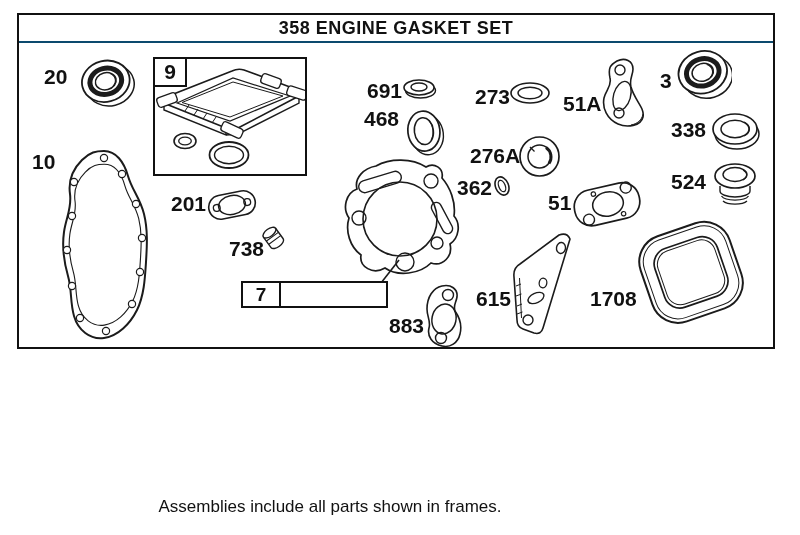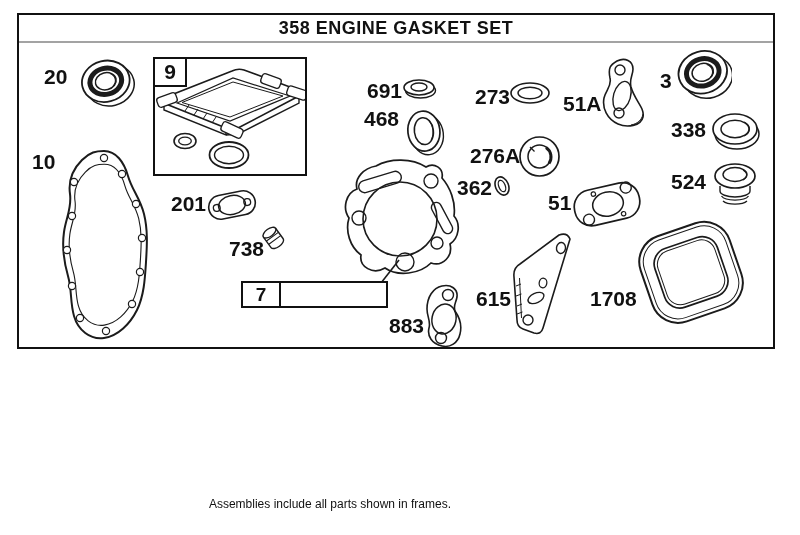--- a/index.html
+++ b/index.html
@@ -2,21 +2,21 @@
 <html><head>
 <meta charset="utf-8">
 <style>
   html,body{margin:0;padding:0;background:#fff;}
   #stage{position:relative;width:800px;height:535px;background:#fff;overflow:hidden;
          font-family:"Liberation Sans",sans-serif;color:#111;}
   
   .main-box{position:absolute;left:17px;top:13px;width:758px;height:336px;
             border:2px solid #111;box-sizing:border-box;background:#fff;}
   .title-bar{position:absolute;left:0;top:0;width:100%;height:28px;
-             border-bottom:2px solid #a3a3a3;box-sizing:border-box;
+             border-bottom:2px solid #0c4a6e;box-sizing:border-box;
              display:flex;align-items:center;justify-content:center;
              font-weight:bold;font-size:18px;letter-spacing:.5px;}
   
   .plabel{position:absolute;font-weight:bold;font-size:21px;line-height:1;white-space:nowrap;}
   .psvg{position:absolute;}
   
   .frame9{position:absolute;left:153px;top:57px;width:154px;height:119px;
           border:2px solid #111;box-sizing:border-box;background:#fff;}
   .frame9-num{position:absolute;left:-2px;top:-2px;width:34px;height:30px;
               border:2px solid #111;box-sizing:border-box;background:#fff;
@@ -24,21 +24,21 @@
               font-weight:bold;font-size:21px;}
   .frame7{position:absolute;left:241px;top:281px;width:147px;height:27px;
           border:2px solid #111;box-sizing:border-box;background:#fff;display:flex;}
   .frame7-num{width:38px;border-right:2px solid #111;box-sizing:border-box;
               display:flex;align-items:center;justify-content:center;
               font-weight:bold;font-size:19px;}
   .frame7-label{flex:1;display:flex;align-items:center;justify-content:center;
                 font-weight:bold;font-size:16px;letter-spacing:.3px;}
   .frame7-label sup{font-size:11px;font-weight:bold;margin-left:1px;}
   .caption{position:absolute;left:0;top:497px;width:660px;text-align:center;
-           font-size:12px;color:#111;}
+           font-size:17px;color:#111;}
   svg{display:block;}
   .ln{stroke:#1b1b1b;fill:none;}
   .lw{stroke:#1b1b1b;fill:#fff;}
 </style>
 </head>
 <body>
 
 <div id="stage">
 
   <div class="main-box">

